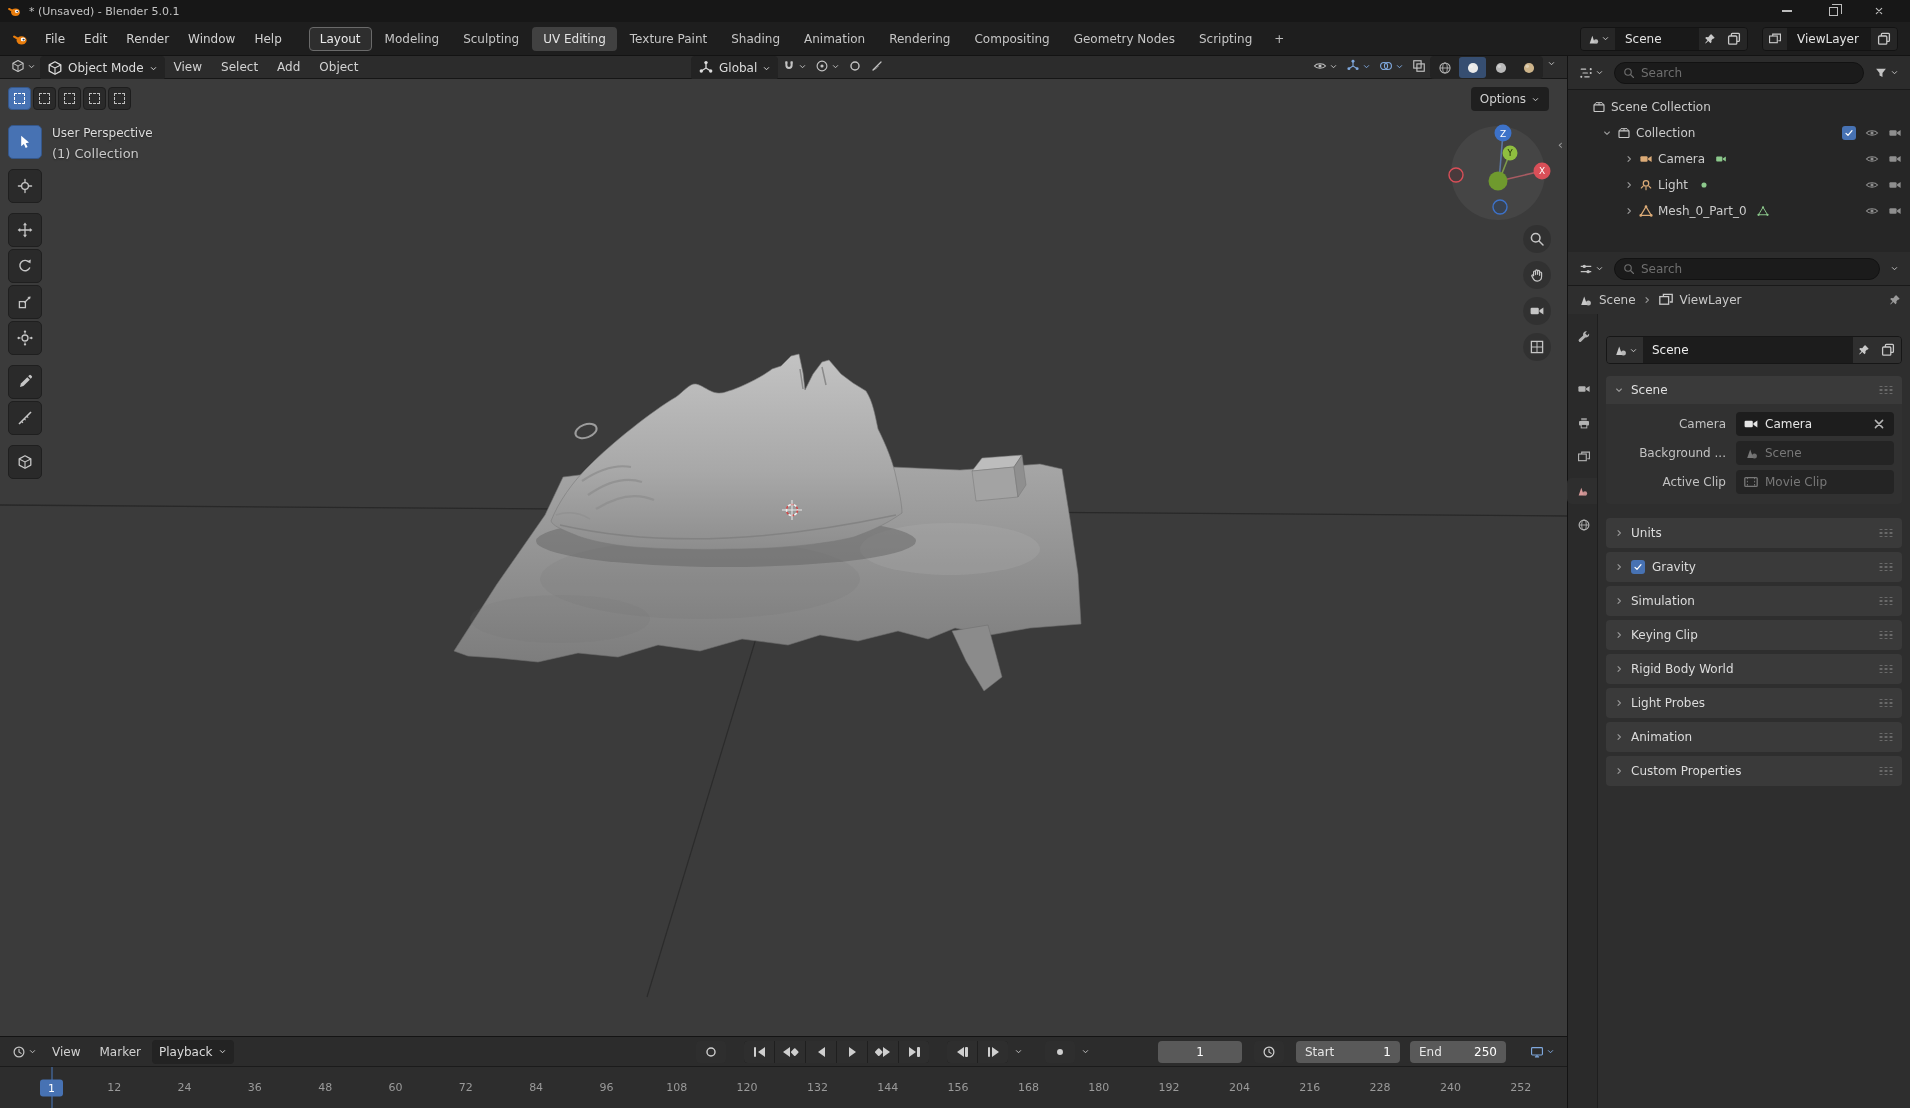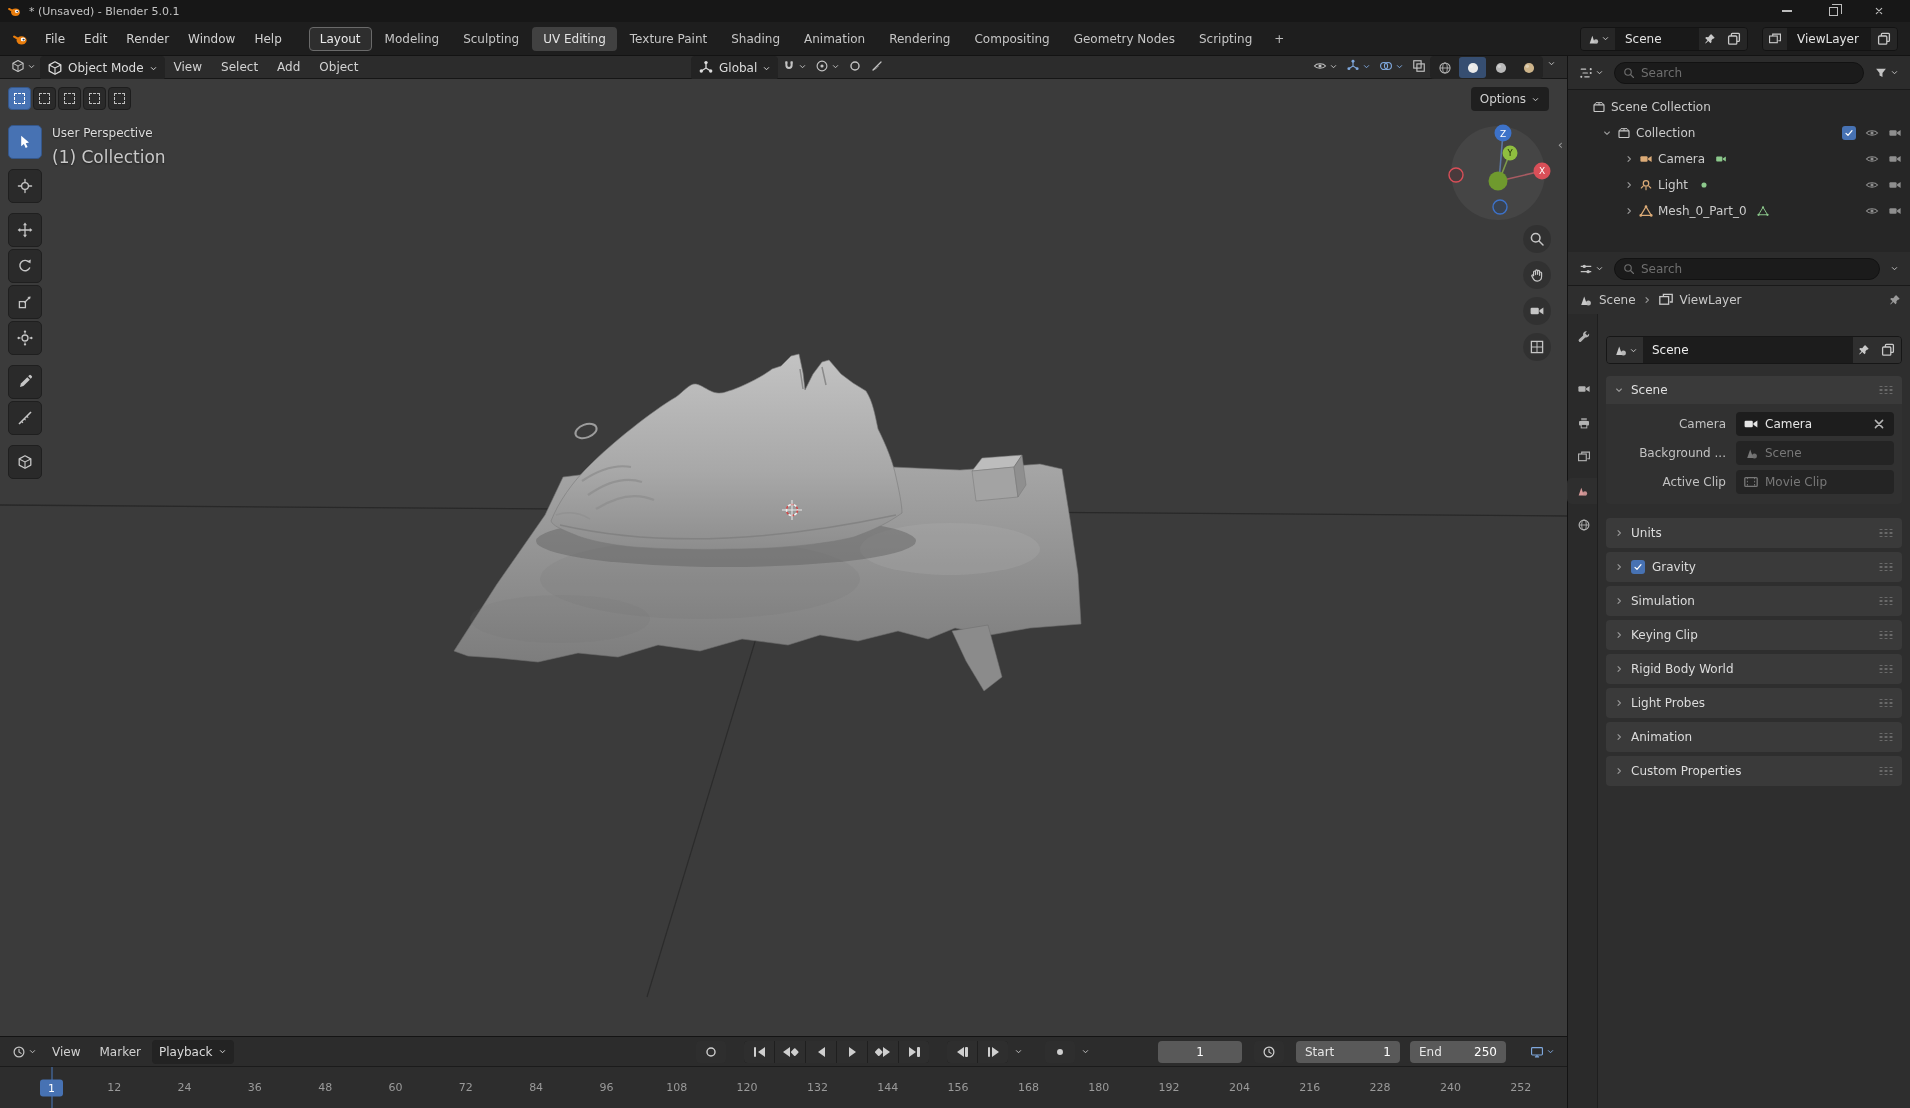--- a/index.html
+++ b/index.html
@@ -48,21 +48,21 @@
 .ts-row{position:absolute;left:8px;top:8px;display:flex;gap:2px}
 .ts-btn{width:23px;height:23px;border-radius:4px;background:#2a2a2a;border:1px solid #1d1d1d;display:flex;align-items:center;justify-content:center;color:#bfbfbf}
 .ts-btn.active{background:var(--accent,#4772b3);border-color:#35578a;color:#fff}
 .dash-sq{width:11px;height:11px;border:1px dashed currentColor}
 .options-btn{position:absolute;right:18px;top:8px;display:flex;align-items:center;gap:5px;background:rgba(29,29,29,.92);border-radius:4px;height:24px;padding:0 9px;color:#d0d0d0}
 .toolbar{position:absolute;left:8px;top:46px;display:flex;flex-direction:column;gap:2px}
 .tool-btn{width:34px;height:34px;border-radius:5px;background:rgba(40,40,40,.88);border:1px solid #1f1f1f;display:flex;align-items:center;justify-content:center;color:#c6c6c6}
 .tool-btn.active{background:var(--accent,#4772b3);border-color:#35578a;color:#fff}
 .mt8{margin-top:8px}
 .vp-label{position:absolute;left:52px;top:44px;color:#dcdcdc;text-shadow:0 1px 2px rgba(0,0,0,.45);line-height:1.7}
-.vp-label .l2{font-size:17px;color:#c9c9c9}
+.vp-label .l2{font-size:13px;color:#c9c9c9}
 .gizmo{position:absolute;left:1443px;top:36px;width:110px;height:110px}
 .nav-btns{position:absolute;left:1523px;top:146px;display:flex;flex-direction:column;gap:8px}
 .navb{width:28px;height:28px;border-radius:50%;display:flex;align-items:center;justify-content:center;color:#c6c6c6;background:rgba(25,25,25,.28)}
 .npanel-arrow{position:absolute;right:4px;top:58px;color:#9c9c9c;font-size:13px}
 
 .tl-head{height:30px;background:#2c2c2c;border-top:1px solid #141414;display:flex;align-items:center;gap:2px;padding:0 8px}
 .transport{display:flex;gap:1px;background:#1f1f1f;border-radius:4px;overflow:hidden}
 .t-btn{width:30px;height:22px;background:#2e2e2e;display:flex;align-items:center;justify-content:center;gap:1.5px;color:#cfcfcf}
 .t-lone{border-radius:4px}
 .tri-l{width:0;height:0;border-top:5px solid transparent;border-bottom:5px solid transparent;border-right:7px solid currentColor}

